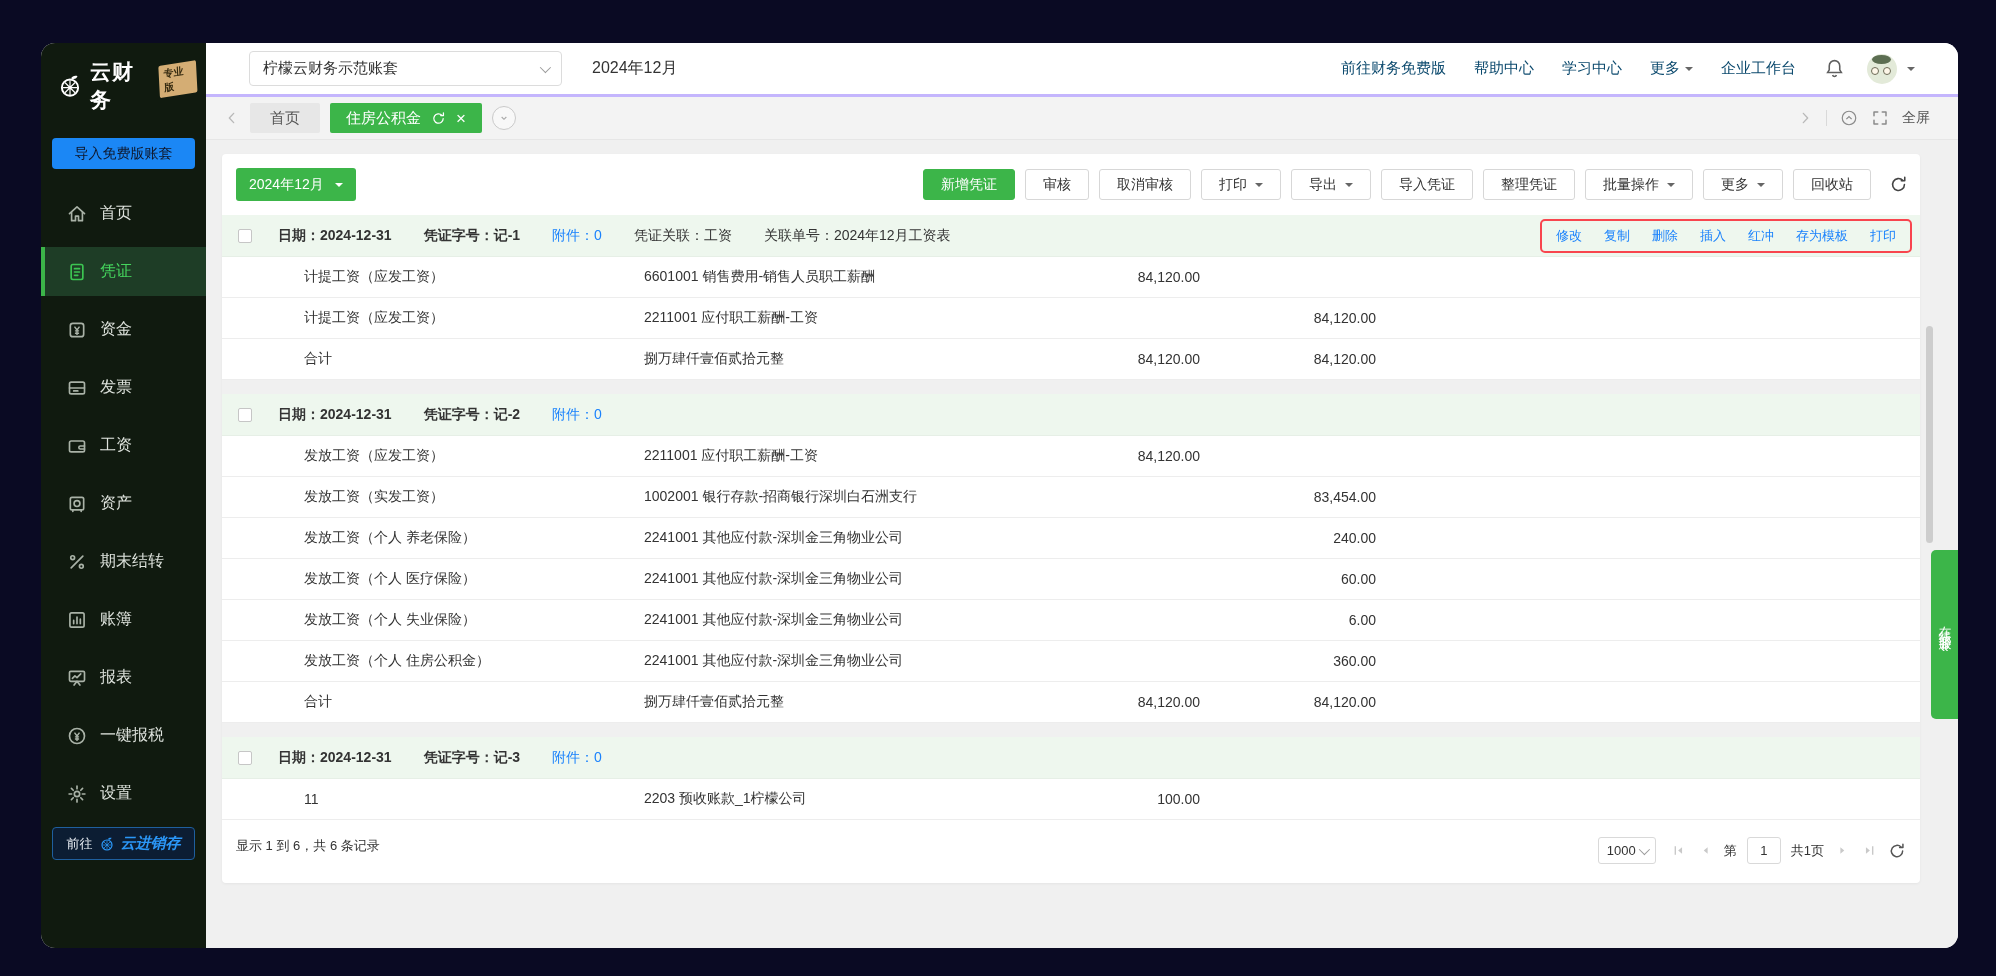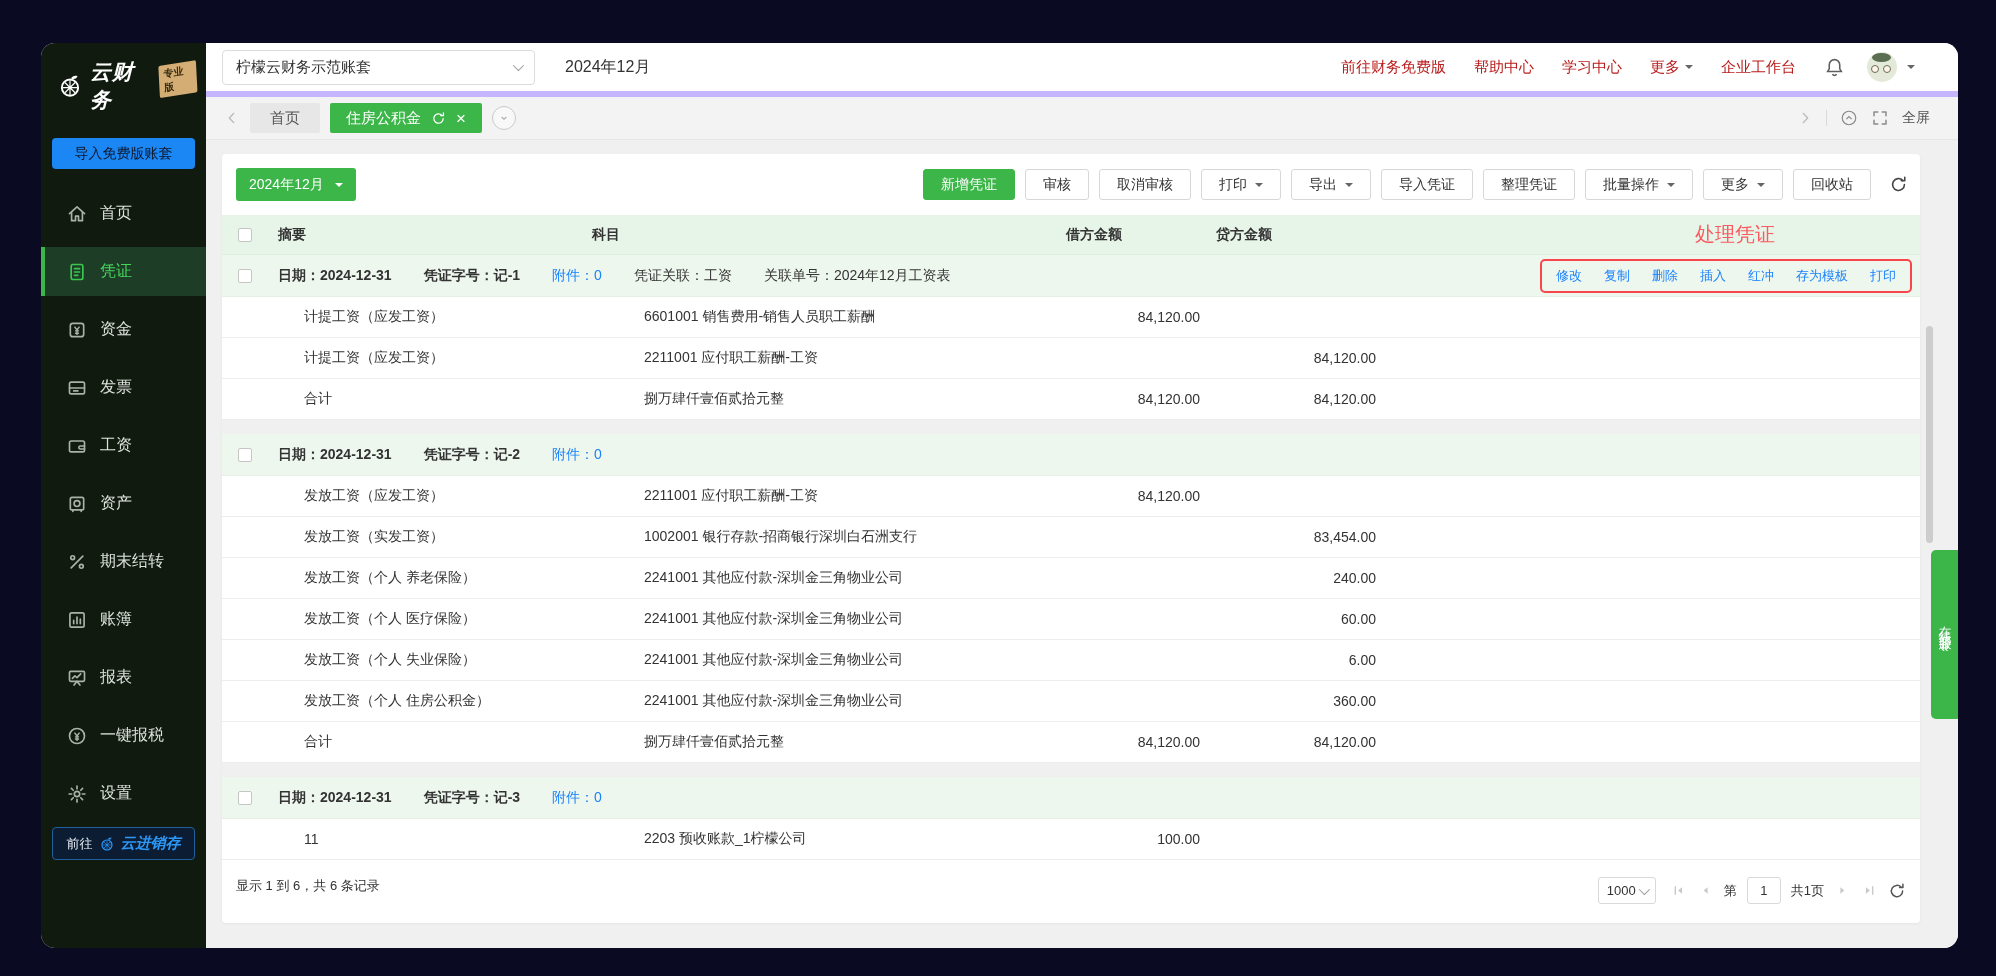--- a/index.html
+++ b/index.html
@@ -6,21 +6,21 @@
   html,body { width:1996px; height:976px; overflow:hidden; }
   body { background:#0a0a23; font-family:"Liberation Sans","DejaVu Sans",sans-serif; position:relative; }
 
   #window { position:absolute; left:41px; top:43px; width:1917px; height:905px;
     background:#fff; border-radius:14px; overflow:hidden; display:flex; }
 
   
   .sidebar { width:165px; flex:none; background:#101a0f; display:flex; flex-direction:column; }
   .logo-row { display:flex; align-items:center; gap:7px; padding:15px 8px 0 16px; }
   .logo-icon svg { width:26px; height:26px; color:#fff; display:block; }
-  .logo-text { color:#fff; font-size:21px; font-weight:bold; letter-spacing:1px;font-style:italic; }
+  .logo-text { color:#fff; font-size:21px; font-weight:bold; letter-spacing:1px; }
   .badge { background:#d4ad74; color:#352a10; font-size:10px; font-weight:bold; padding:2px 5px;
     border-radius:2px; transform:rotate(-9deg) translateY(-7px) skewX(-6deg); }
   .import-btn { margin:24px 11px 0; height:33px; background:#1b87f5; color:#0f172a; border:none;
     border-radius:4px; font-size:14px; font-family:inherit; cursor:pointer; }
   .menu { margin-top:20px; flex:1; }
   .menu-item { height:49px; margin-bottom:9px; display:flex; align-items:center; gap:13px;
     padding-left:26px; font-size:16px; color:#dde2dc; cursor:pointer; position:relative; }
   .menu-item .mi-icon { width:20px; height:20px; color:#a9b2a7; display:flex; }
   .menu-item .mi-icon svg { width:20px; height:20px; }
   .menu-item.active { background:#1e3d26; color:#45d55d; }
@@ -28,30 +28,30 @@
   .menu-item.active::before { content:""; position:absolute; left:0; top:0; bottom:0; width:4px; background:#3cb549; }
   .goto-btn { margin:0 11px 88px; height:34px; border:1px solid #1f5f9e; background:#0c1d33;
     border-radius:4px; display:flex; align-items:center; justify-content:center; gap:6px; cursor:pointer; }
   .goto-label { color:#e8edf3; font-size:13px; }
   .goto-lemon svg { width:16px; height:16px; color:#2b97f7; display:block; }
   .goto-brand { color:#2b97f7; font-size:15px; font-weight:bold; font-style:italic; }
 
   
   .main { flex:1; min-width:0; display:flex; flex-direction:column; }
 
-  .topbar { height:54px; background:#fff; border-bottom:6px solid #c4b5fd; display:flex;
-    align-items:center; padding:0 43px 0 16px; }
+  .topbar { height:54px; background:#fff; border-bottom:3px solid #c4b5fd; display:flex;
+    align-items:center; padding:0 43px 0 43px; }
   .account-select { width:313px; height:35px; border:1px solid #dcdcdc; border-radius:4px;
     display:flex; align-items:center; justify-content:space-between; padding:0 13px;
     font-size:15px; color:#333; cursor:pointer; }
   .chev { width:8px; height:8px; border-right:1.5px solid #9b9b9b; border-bottom:1.5px solid #9b9b9b;
     transform:rotate(45deg) translateY(-2px); }
   .topbar-period { margin-left:30px; font-size:16px; color:#333; }
   .topbar-spacer { flex:1; }
-  .topbar-links { display:flex; align-items:flex-end; gap:28px; font-size:15px; color:#b91c1c; }
+  .topbar-links { display:flex; align-items:flex-end; gap:28px; font-size:15px; color:#0c4a6e; }
   .toplink { display:flex; align-items:center; gap:5px; cursor:pointer; }
   .tri { width:0; height:0; border:4px solid transparent; border-top-color:#666; margin-top:4px; }
   .bell-btn { margin-left:28px; color:#5f5f5f; cursor:pointer; display:flex; }
   .bell-btn svg { width:21px; height:21px; }
   .avatar { margin-left:22px; width:30px; height:30px; border-radius:50%; background:#e3ead9;
     position:relative; overflow:hidden; cursor:pointer; flex:none; }
   .avatar .hat { position:absolute; left:5px; top:1px; width:19px; height:9px; border-radius:50%; background:#5c6e52; }
   .avatar .eye { position:absolute; top:13px; width:8px; height:8px; border:1.5px solid #6c6a57;
     border-radius:50%; background:#fdf6e8; }
   .avatar .eye.l { left:4px; } .avatar .eye.r { left:16px; }
@@ -401,30 +401,20 @@
               </button>
             </span>
           <span class="refresh-btn">
               <svg viewBox="0 0 24 24">
                 <path d="M19.5 12a7.5 7.5 0 11-2.1-5.2" fill="none" stroke="currentColor" stroke-width="2" stroke-linecap="round" stroke-linejoin="round"></path>
                 <path d="M19.9 2.9v4.4h-4.4" fill="none" stroke="currentColor" stroke-width="2" stroke-linecap="round" stroke-linejoin="round"></path>
               </svg>
             </span>
         </div>
 
-        <div class="grid thead">
-          <div class="ccheck">
-              <span class="cb"></span>
-            </div>
-          <div class="cell-pad">摘要</div>
-          <div class="cell-pad">科目</div>
-          <div class="num">借方金额</div>
-          <div class="num">贷方金额</div>
-          <div class="annotation">处理凭证</div>
-        </div>
 
         <div id="groups">
             <div class="vgroup">
               <div class="ghead">
                 <div class="ccheck">
                   <span class="cb"></span>
                 </div>
                 <div class="gfields">
                   <span class="gf bold">日期：2024-12-31</span>
                   <span class="gf bold">凭证字号：记-1</span>

